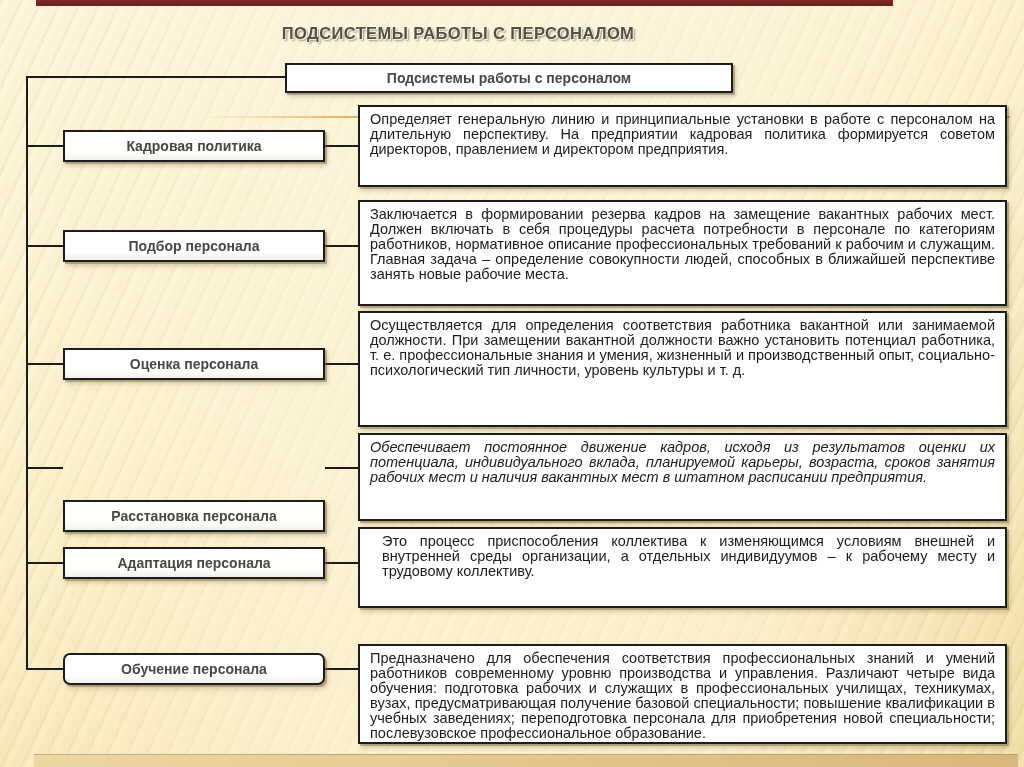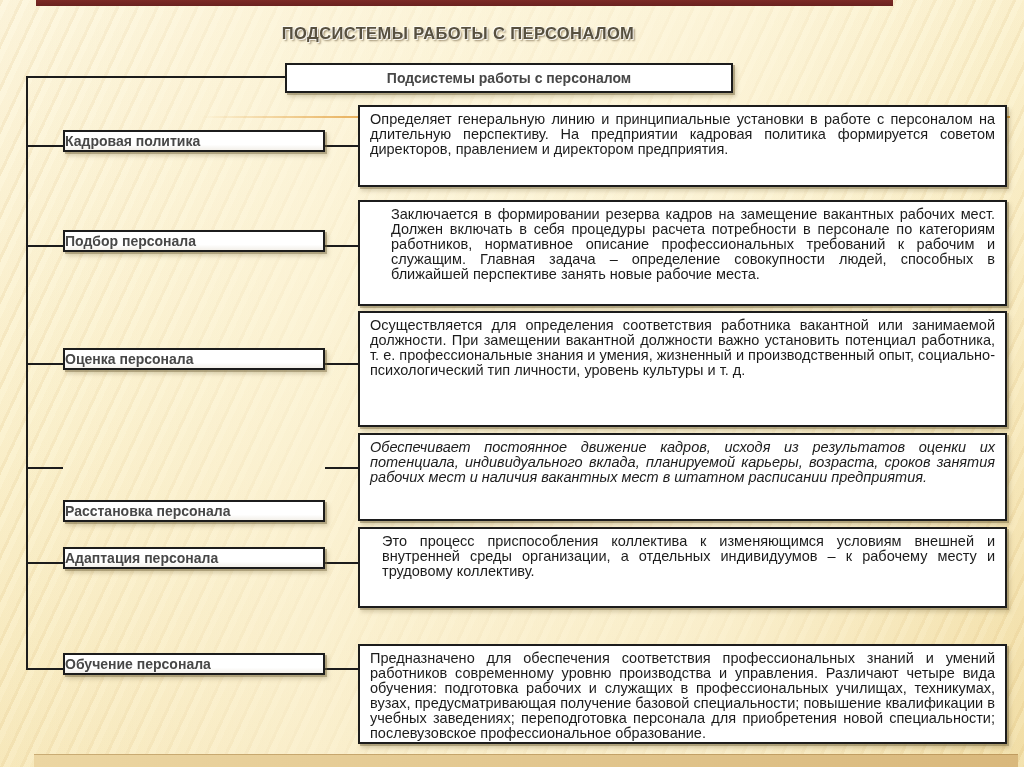--- a/index.html
+++ b/index.html
@@ -64,22 +64,22 @@
     border:2px solid var(--c-box_border,#1c1c1c);
     box-sizing:border-box;
     box-shadow:2px 2px 0 rgba(110,95,55,0.40),3px 4px 4px rgba(110,95,55,0.25);
     z-index:2;
   }
   .root-box{
     left:285px;top:63px;width:448px;height:30px;
     display:flex;align-items:center;justify-content:center;
   }
   .node-box{
-    left:63px;width:262px;height:22px;
-    display:flex;align-items:center;
+    left:63px;width:262px;height:32px;
+    display:flex;align-items:center;justify-content:center;
     background:linear-gradient(180deg,#ffffff 70%,#f3f0ea 100%);
   }
   .node-label,.root-label{
     font-size:14px;font-weight:bold;color:var(--c-label_text,#474747);
     white-space:nowrap;
   }
   .desc-box{
     left:358px;width:649px;
     overflow:hidden;
   }
@@ -120,21 +120,21 @@
       <p class="desc-text">Определяет генеральную линию и принципиальные установки в работе с персоналом на длительную перспективу. На предприятии кадровая политика формируется советом директоров, правлением и директором предприятия.</p>
     </div>
   </div>
 
   <div class="row-group">
     <div class="hline stub-left" style="top: 245px;"></div>
     <div class="hline stub-right" style="top: 245px;"></div>
     <div class="box node-box" style="top: 230px;">
       <span class="node-label">Подбор персонала</span>
     </div>
-    <div class="box desc-box" style="top: 200px; height: 106px; padding-left: 21px;">
+    <div class="box desc-box" style="top: 200px; height: 106px;">
       <p class="desc-text">Заключается в формировании резерва кадров на замещение вакантных рабочих мест. Должен включать в себя процедуры расчета потребности в персонале по категориям работников, нормативное описание профессиональных требований к рабочим и служащим. Главная задача – определение совокупности людей, способных в ближайшей перспективе занять новые рабочие места.</p>
     </div>
   </div>
 
   <div class="row-group">
     <div class="hline stub-left" style="top: 363px;"></div>
     <div class="hline stub-right" style="top: 363px;"></div>
     <div class="box node-box" style="top: 348px;">
       <span class="node-label">Оценка персонала</span>
     </div>
@@ -161,21 +161,21 @@
       <span class="node-label">Адаптация персонала</span>
     </div>
     <div class="box desc-box" style="top: 527px; height: 81px; padding-left: 12px;">
       <p class="desc-text">Это процесс приспособления коллектива к изменяющимся условиям внешней и внутренней среды организации, а отдельных индивидуумов – к рабочему месту и трудовому коллективу.</p>
     </div>
   </div>
 
   <div class="row-group">
     <div class="hline stub-left" style="top: 668px;"></div>
     <div class="hline stub-right" style="top: 668px;"></div>
-    <div class="box node-box" style="top: 653px;">
+    <div class="box node-box" style="top: 653px; border-radius: 7px;">
       <span class="node-label">Обучение персонала</span>
     </div>
     <div class="box desc-box" style="top: 644px; height: 100px;">
       <p class="desc-text">Предназначено для обеспечения соответствия профессиональных знаний и умений работников современному уровню производства и управления. Различают четыре вида обучения: подготовка рабочих и служащих в профессиональных училищах, техникумах, вузах, предусматривающая получение базовой специальности; повышение квалификации в учебных заведениях; переподготовка персонала для приобретения новой специальности; послевузовское профессиональное образование.</p>
     </div>
   </div>
 </div>
 </div>
 
 </body></html>

